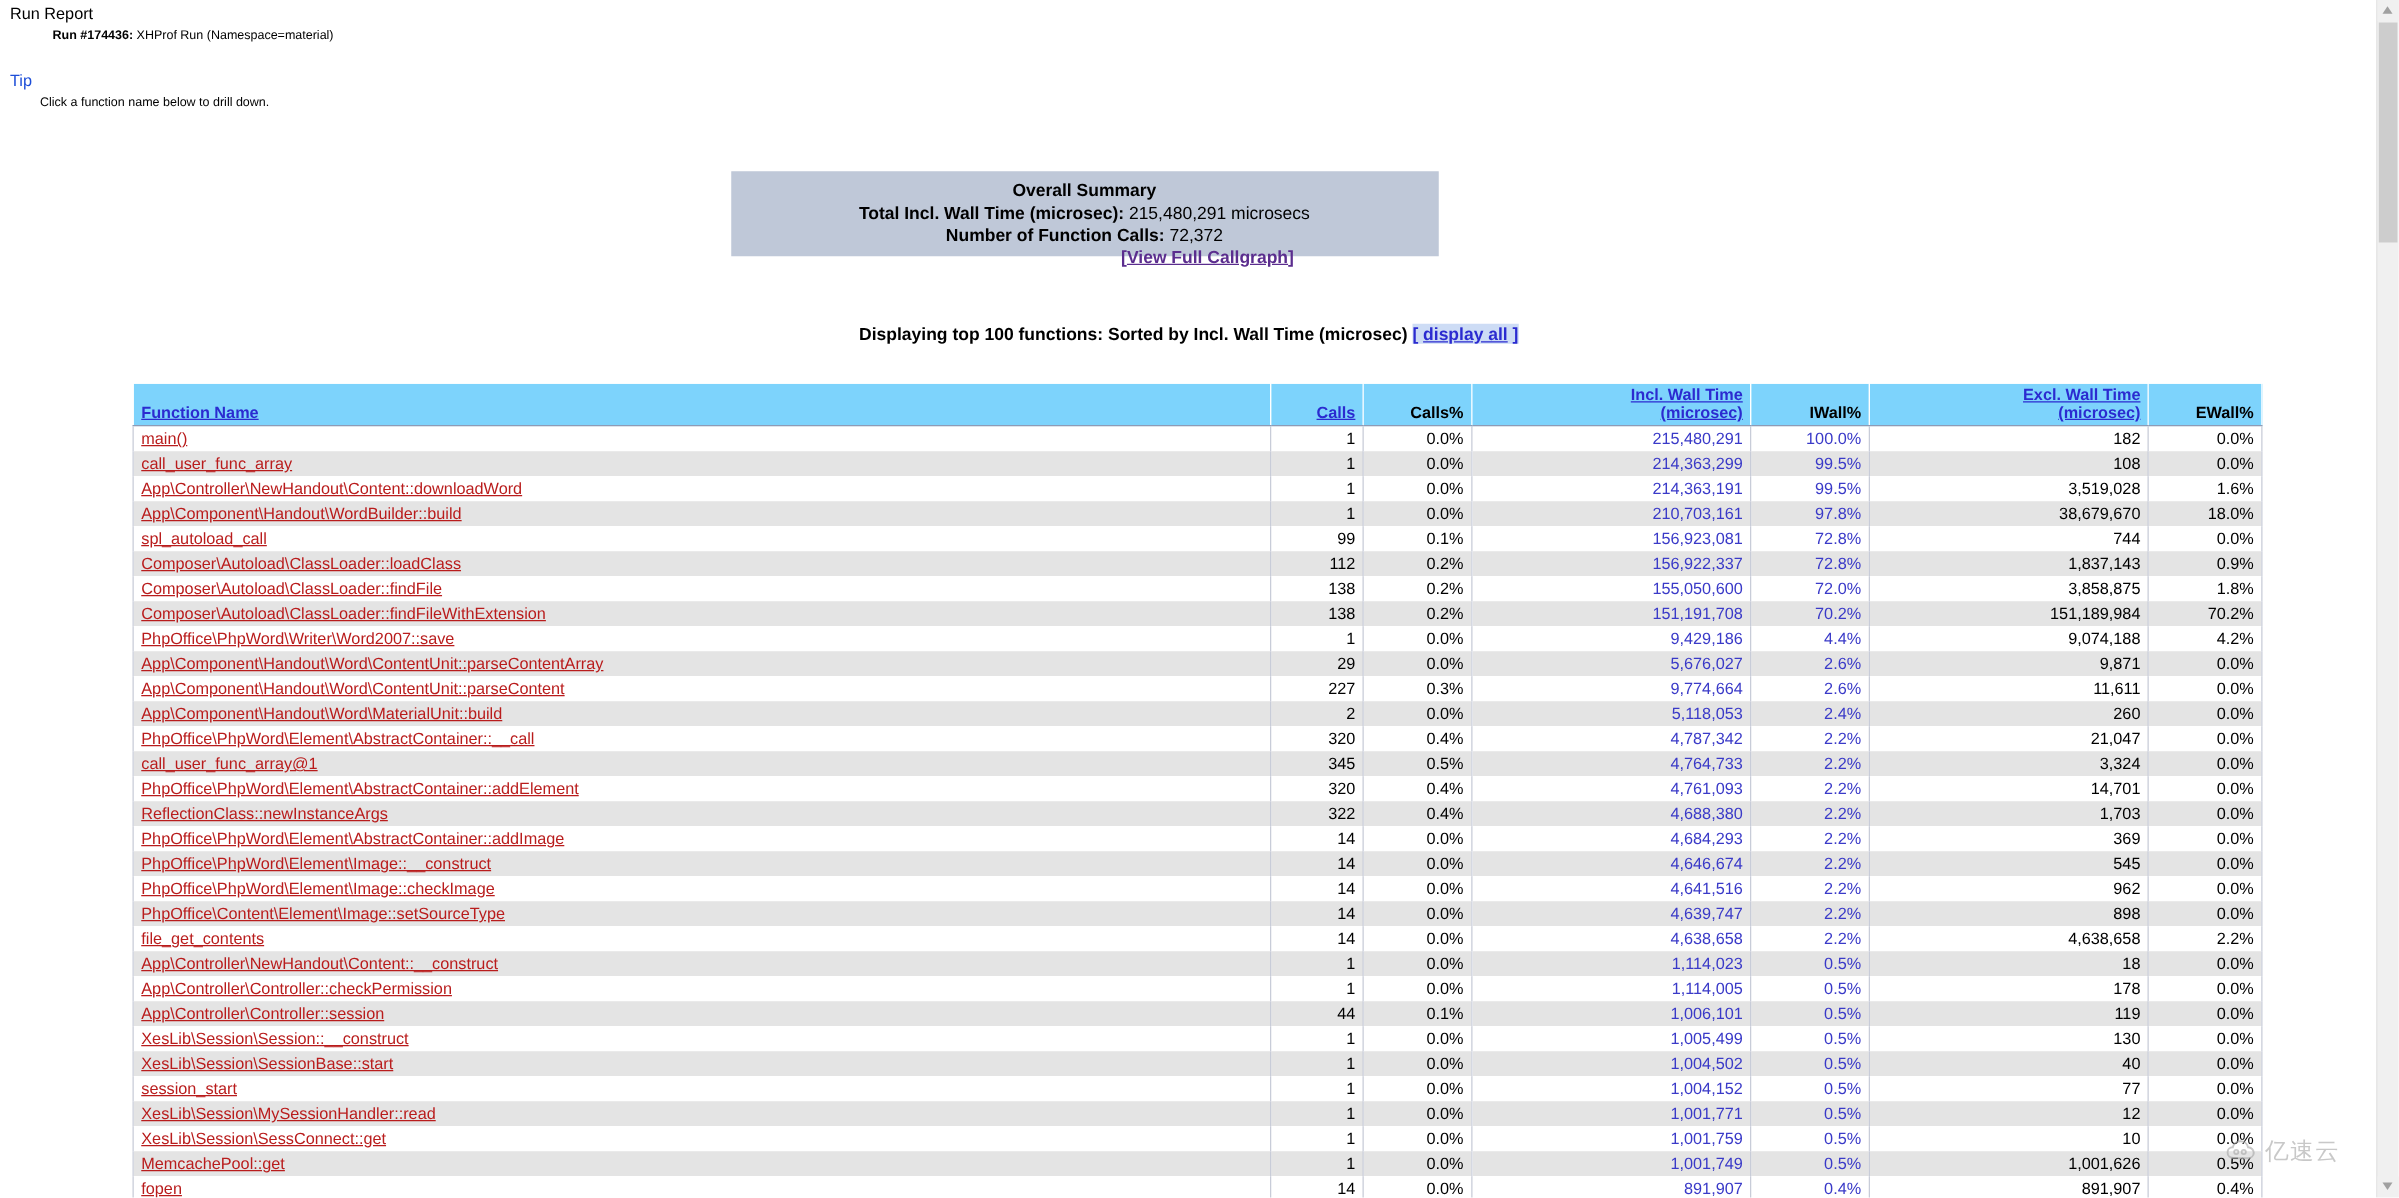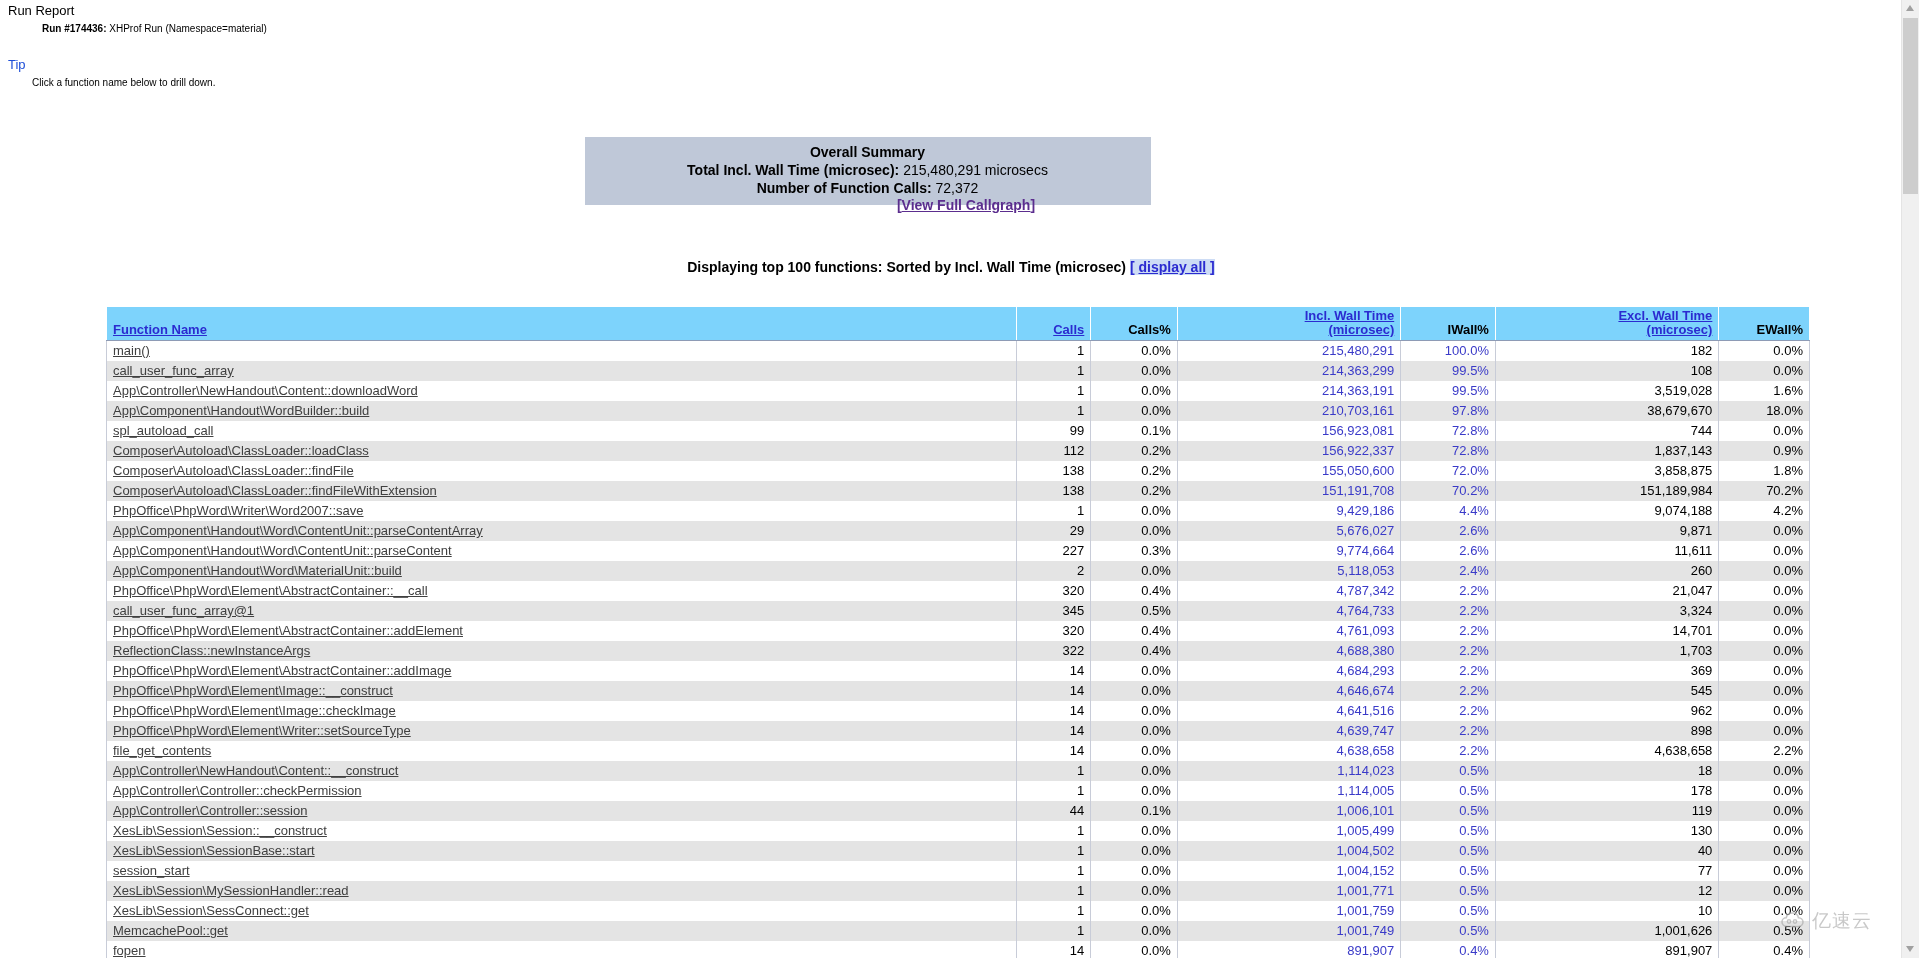--- a/index.html
+++ b/index.html
@@ -186,21 +186,21 @@
     white-space: nowrap;
     overflow: hidden;
   }
   table.prof tr.odd  td { background: #ffffff; }
   table.prof tr.even td { background: #e4e4e4; }
   table.prof td.fn  { text-align: left; }
   table.prof td.num { text-align: right; color: #000; }
   table.prof td.iwt { text-align: right; color: #3a3ac8; }
   table.prof td.iwp { text-align: right; color: #3a3ac8; }
   table.prof td.fn a {
-    color: #404040;
+    color: #b91c1c;
   }
   
   col.w-fn   { width: 884px; }
   col.w-cal  { width: 72px; }
   col.w-calp { width: 84px; }
   col.w-iwt  { width: 217px; }
   col.w-iwp  { width: 92px; }
   col.w-ewt  { width: 217px; }
   col.w-ewp  { width: 88px; }
 
@@ -493,21 +493,21 @@
           <tr class="odd">
             <td class="fn"><a href="#">PhpOffice\PhpWord\Element\Image::checkImage</a></td>
             <td class="num">14</td>
             <td class="num">0.0%</td>
             <td class="iwt">4,641,516</td>
             <td class="iwp">2.2%</td>
             <td class="num">962</td>
             <td class="num">0.0%</td>
           </tr>
           <tr class="even">
-            <td class="fn"><a href="#">PhpOffice\PhpWord\Element\Writer::setSourceType</a></td>
+            <td class="fn"><a href="#">PhpOffice\Content\Element\Image::setSourceType</a></td>
             <td class="num">14</td>
             <td class="num">0.0%</td>
             <td class="iwt">4,639,747</td>
             <td class="iwp">2.2%</td>
             <td class="num">898</td>
             <td class="num">0.0%</td>
           </tr>
           <tr class="odd">
             <td class="fn"><a href="#">file_get_contents</a></td>
             <td class="num">14</td>

